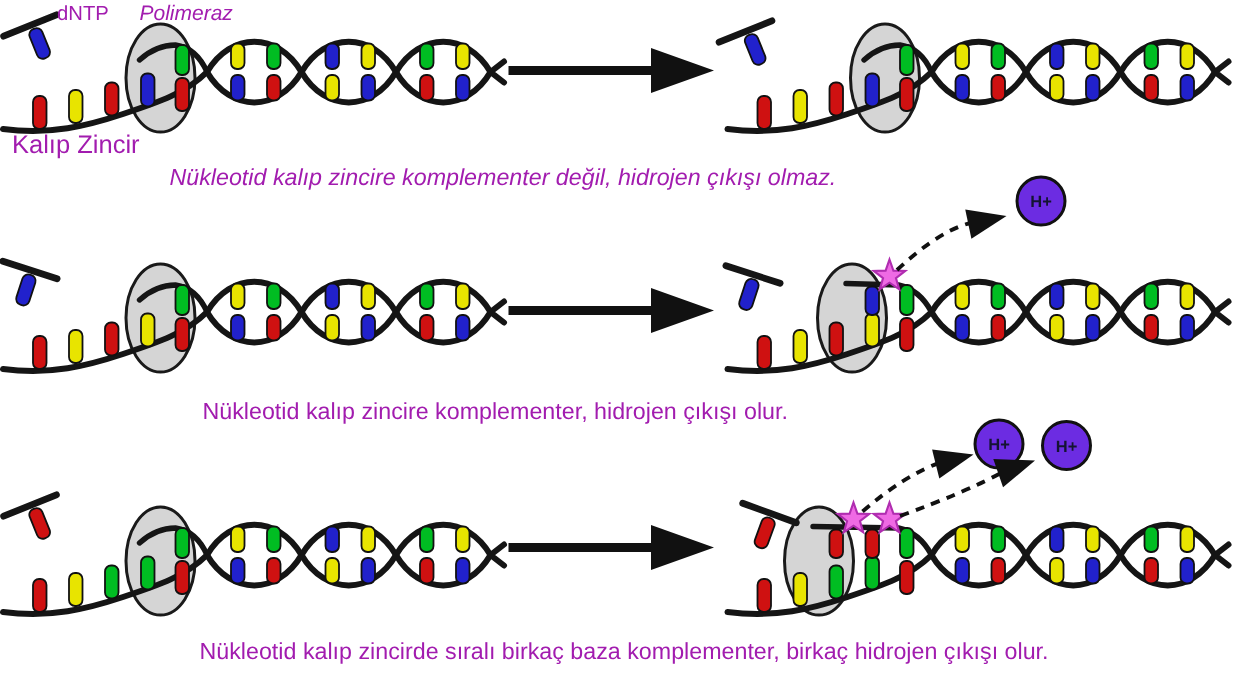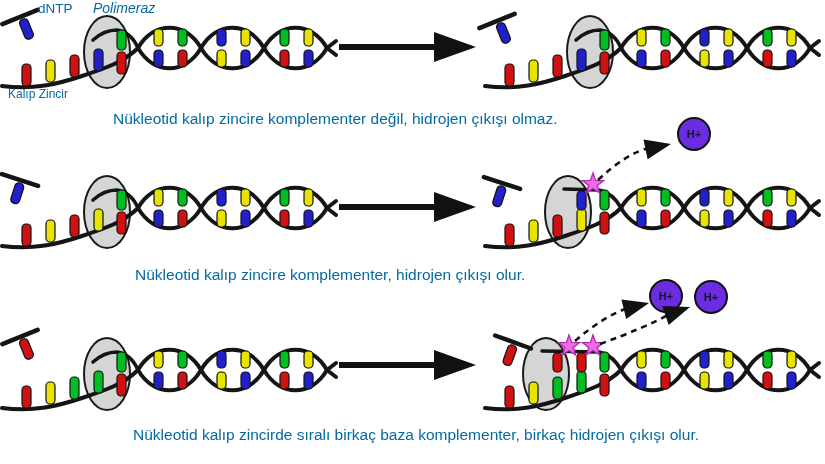--- a/index.html
+++ b/index.html
@@ -1,24 +1,24 @@
 <!DOCTYPE html>
 <html><head>
 <meta charset="utf-8">
 <style>
   html,body{margin:0;padding:0;background:#fff;}
   .stage{position:relative;width:825px;height:464px;background:#fff;overflow:hidden;
          font-family:"Liberation Sans",sans-serif;}
   .stage svg{position:absolute;left:0;top:0;}
-  .lbl,.caption{position:absolute;color:#0369a1;white-space:nowrap;line-height:1.1;}
+  .lbl,.caption{position:absolute;color:#a21caf;white-space:nowrap;line-height:1.1;}
   #lbl-dntp{left:38px;top:2px;font-size:13.5px;}
   #lbl-pol{left:93px;top:1px;font-size:14px;font-style:italic;}
-  #lbl-template{left:8px;top:88px;font-size:12px;}
+  #lbl-template{left:8px;top:88px;font-size:17px;}
   .caption{font-size:15.5px;}
-  #cap-0{left:113px;top:110px;}
+  #cap-0{left:113px;top:110px;font-style:italic;}
   #cap-1{left:135px;top:266px;}
   #cap-2{left:133px;top:426px;}
 </style>
 </head>
 <body>
 
 <div class="stage">
   <svg id="diagram" width="825" height="464" viewBox="0 0 825 464">
       <g>
         <ellipse cx="107" cy="52" rx="23" ry="36" fill="#d5d5d5" stroke="#1a1a1a" stroke-width="2"></ellipse>

